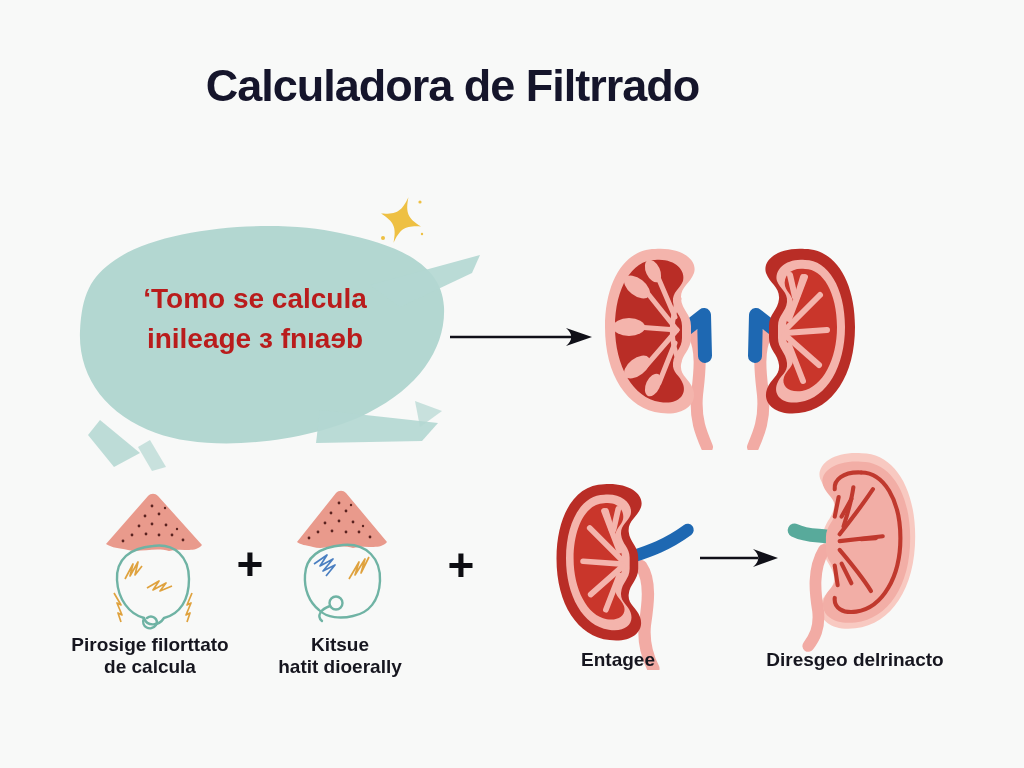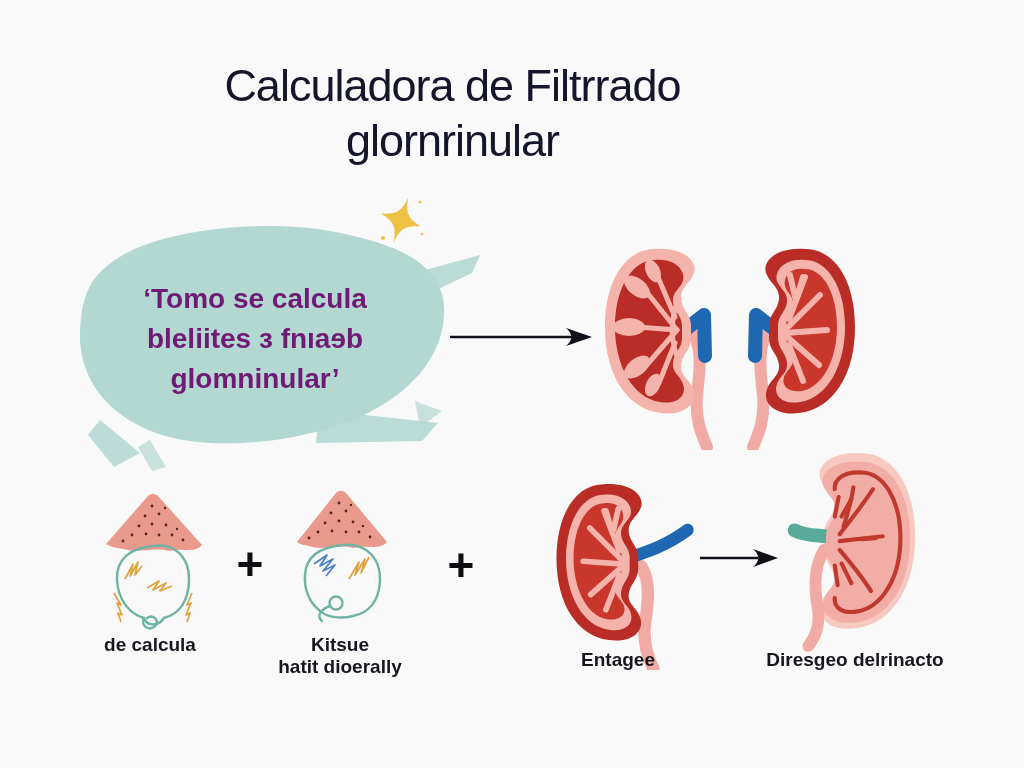--- a/index.html
+++ b/index.html
@@ -4,43 +4,42 @@
 <style>
   html,body{margin:0;padding:0;}
   body{
     width:1024px;height:768px;position:relative;overflow:hidden;
     background:#f8f9f8;
     font-family:"Liberation Sans","DejaVu Sans",sans-serif;
   }
   .abs{position:absolute;}
   .title{
     left:0;top:58px;width:905px;text-align:center;
-    font-size:45px;font-weight:400;letter-spacing:-1px;line-height:55px;
+    font-size:45px;font-weight:700;letter-spacing:-1px;line-height:55px;
     color:#15152b;
   }
   .quote{
     left:115px;top:279px;width:280px;text-align:center;
-    font-size:28px;font-weight:600;line-height:40px;color:#701a75;
+    font-size:28px;font-weight:600;line-height:40px;color:#b91c1c;
   }
   .plus{
     font-size:46px;font-weight:900;color:#0d0d12;line-height:46px;
     width:50px;text-align:center;
   }
   .step-label{
     width:200px;text-align:center;
     font-size:19px;font-weight:700;line-height:22px;color:#16161f;
   }
   svg{display:block;}
 </style>
 </head>
 <body>
 
 <div class="abs title">
   <div>Calculadora de Filtrrado</div>
-  <div>glornrinular</div>
 </div>
 
 <svg class="abs" style="left:70px;top:215px;" width="420" height="260" viewBox="0 0 420 260">
   <g>
     <path fill="#b3d7d1" d="M 45,45 C 95,10 210,4 270,18 C 330,30 372,50 374,92
       C 376,132 350,172 298,198 C 238,228 140,238 86,218 C 36,200 8,162 10,116
       C 12,80 20,62 45,45 Z"></path>
     <path fill="#b3d7d1" d="M 300,70 L 410,40 L 402,58 L 330,92 Z" opacity="0.9"></path>
     <path fill="#b3d7d1" d="M 250,195 L 368,208 L 352,226 L 246,228 Z" opacity="0.9"></path>
     <path fill="#b3d7d1" d="M 30,205 L 70,238 L 44,252 L 18,220 Z" opacity="0.85"></path>
@@ -52,22 +51,21 @@
   <g transform="rotate(18 29 26)" fill="#eec043">
     <path d="M 29,2 C 31,18 35,22 50,26 C 35,30 31,34 29,50 C 27,34 23,30 8,26 C 23,22 27,18 29,2 Z"></path>
   </g>
   <circle cx="48" cy="8" r="1.6" fill="#eec043"></circle>
   <circle cx="11" cy="44" r="2" fill="#eec043"></circle>
   <circle cx="50" cy="40" r="1.2" fill="#eec043"></circle>
 </svg>
 
 <div class="abs quote">
   <div>‘Tomo se calcula</div>
-  <div>bleliites ɜ fnıaɘb</div>
-  <div>glomninular’</div>
+  <div>inileage ɜ fnıaɘb</div>
 </div>
 
 <svg class="abs" style="left:448px;top:326px;" width="146" height="22" viewBox="0 0 146 22">
   <line x1="2" y1="11" x2="124" y2="11" stroke="#101018" stroke-width="2.6"></line>
   <path d="M 118,2 L 144,11 L 118,20 C 125,14 125,8 118,2 Z" fill="#101018"></path>
 </svg>
 
 <svg class="abs" style="left:595px;top:235px;" width="270" height="215" viewBox="0 0 270 215">
 
   <g>
@@ -246,20 +244,21 @@
       <line x1="80" y1="70" x2="70" y2="52"></line>
       <line x1="87" y1="70" x2="83" y2="50"></line>
       <line x1="80" y1="118" x2="70" y2="138"></line>
       <line x1="87" y1="120" x2="84" y2="140"></line>
       <line x1="60" y1="93" x2="45" y2="92"></line>
     </g>
   </g>
 </svg>
 
 <div class="abs step-label" style="left:50px;top:634px;">
+  <div>Pirosige filorttato</div>
   <div>de calcula</div>
 </div>
 <div class="abs step-label" style="left:240px;top:634px;">
   <div>Kitsue</div>
   <div>hatit dioerally</div>
 </div>
 <div class="abs step-label" style="left:518px;top:649px;">
   <div>Entagee</div>
 </div>
 <div class="abs step-label" style="left:755px;top:649px;">

